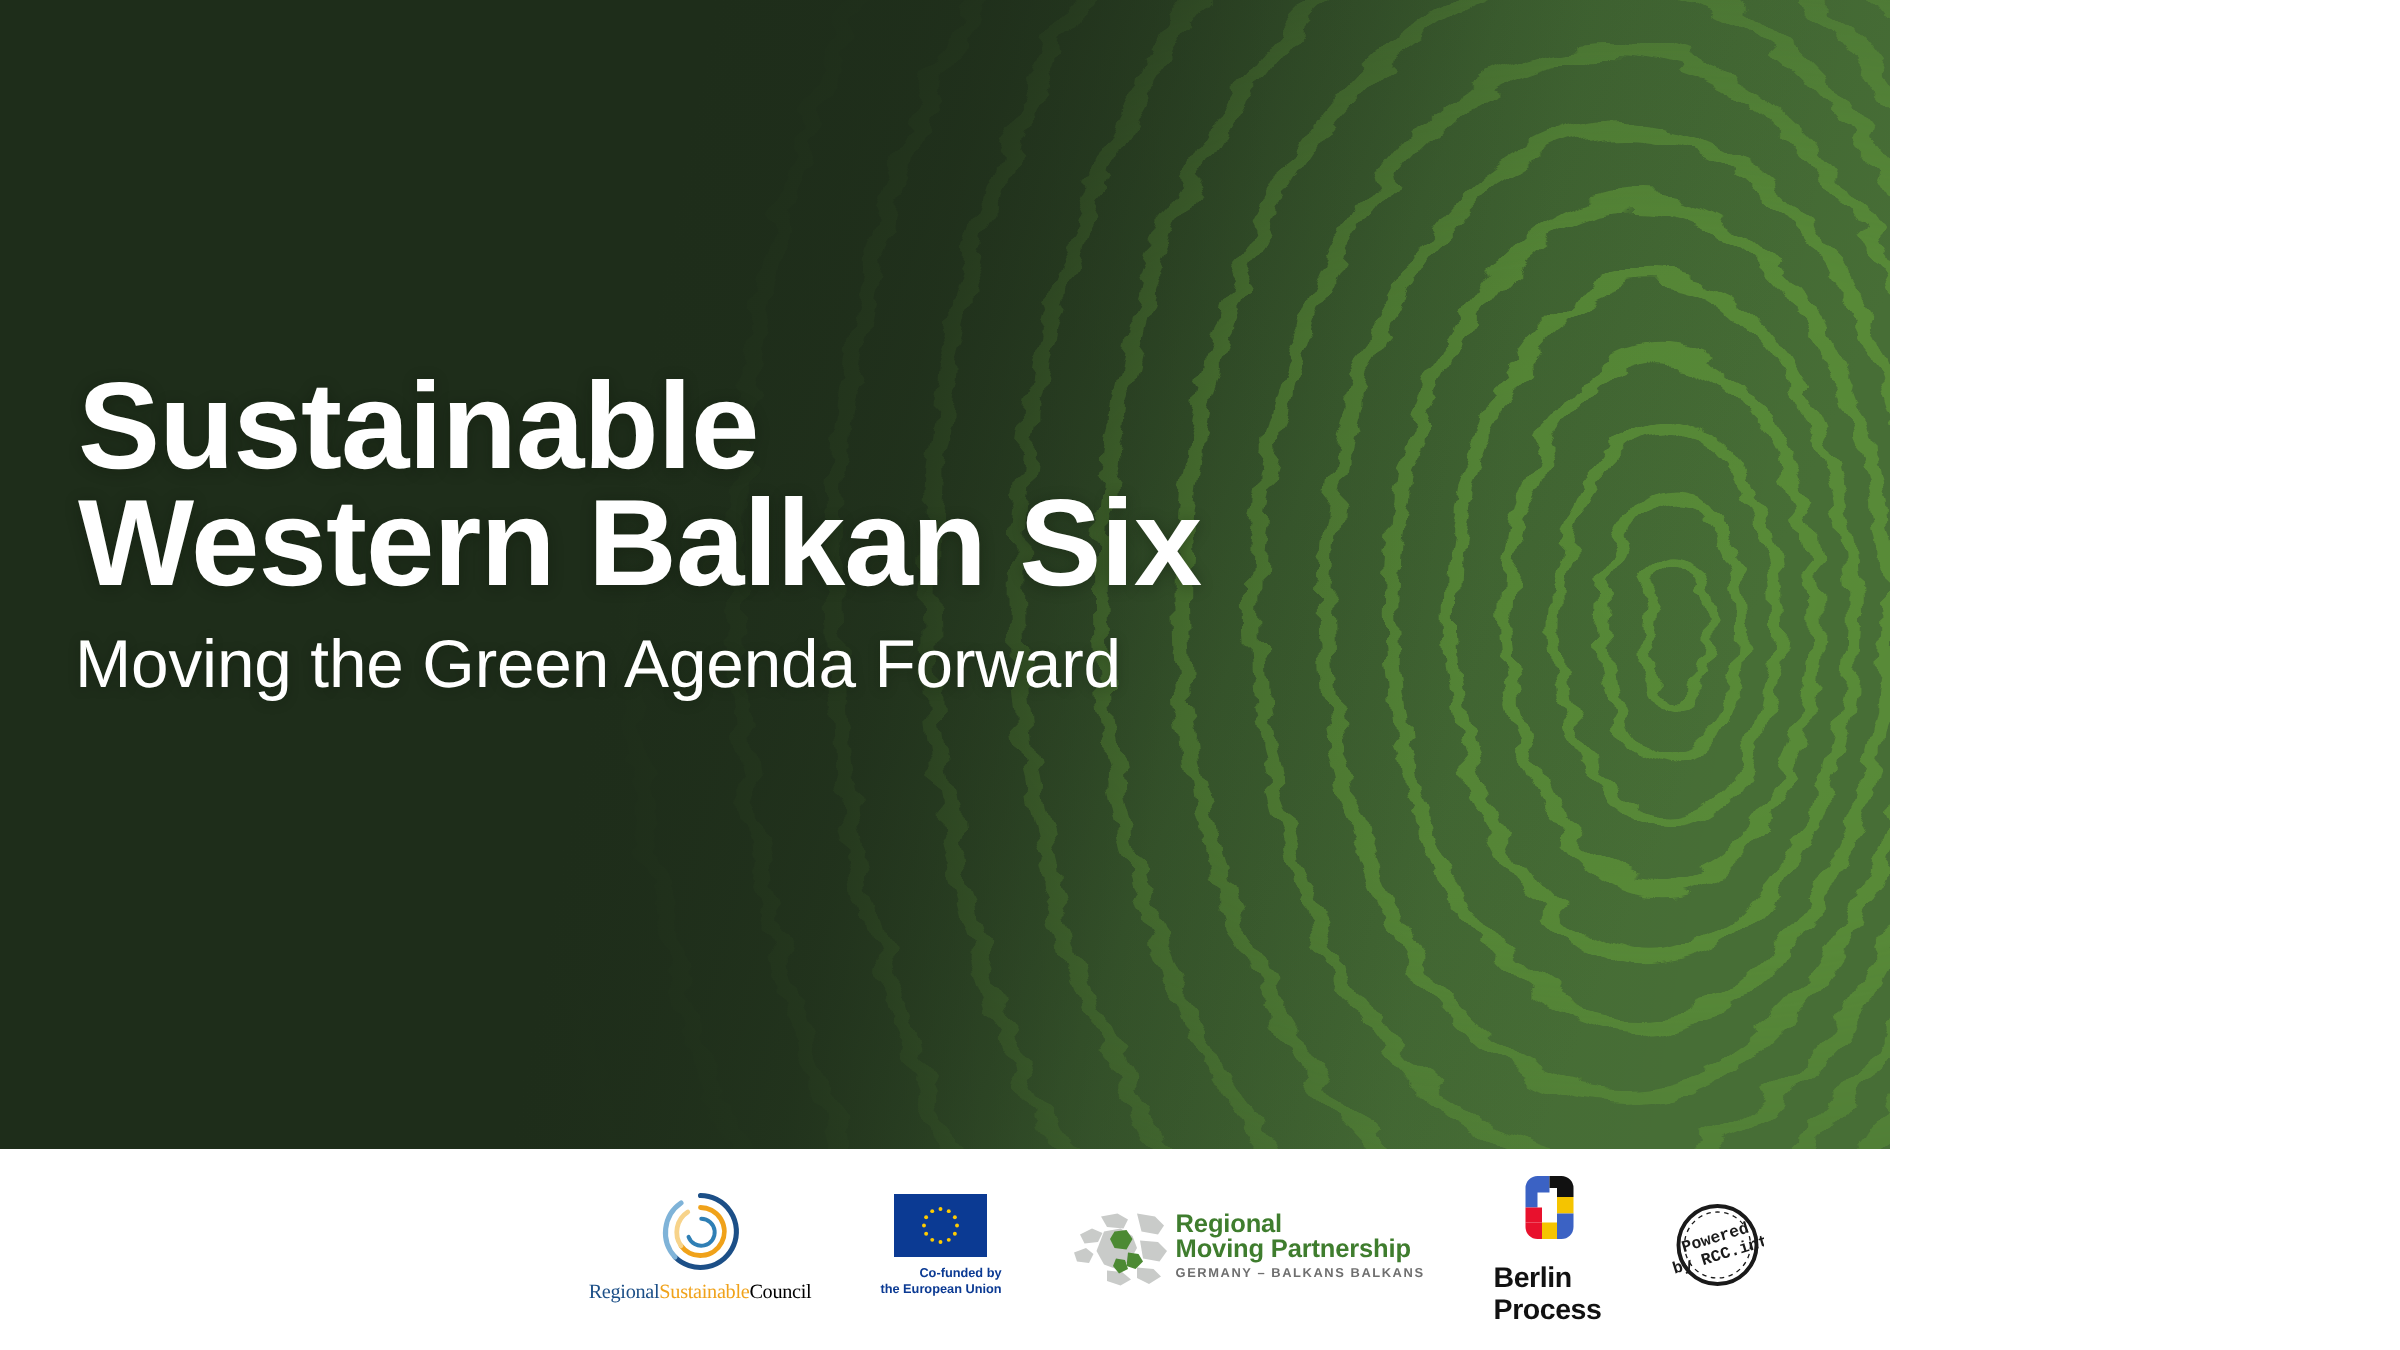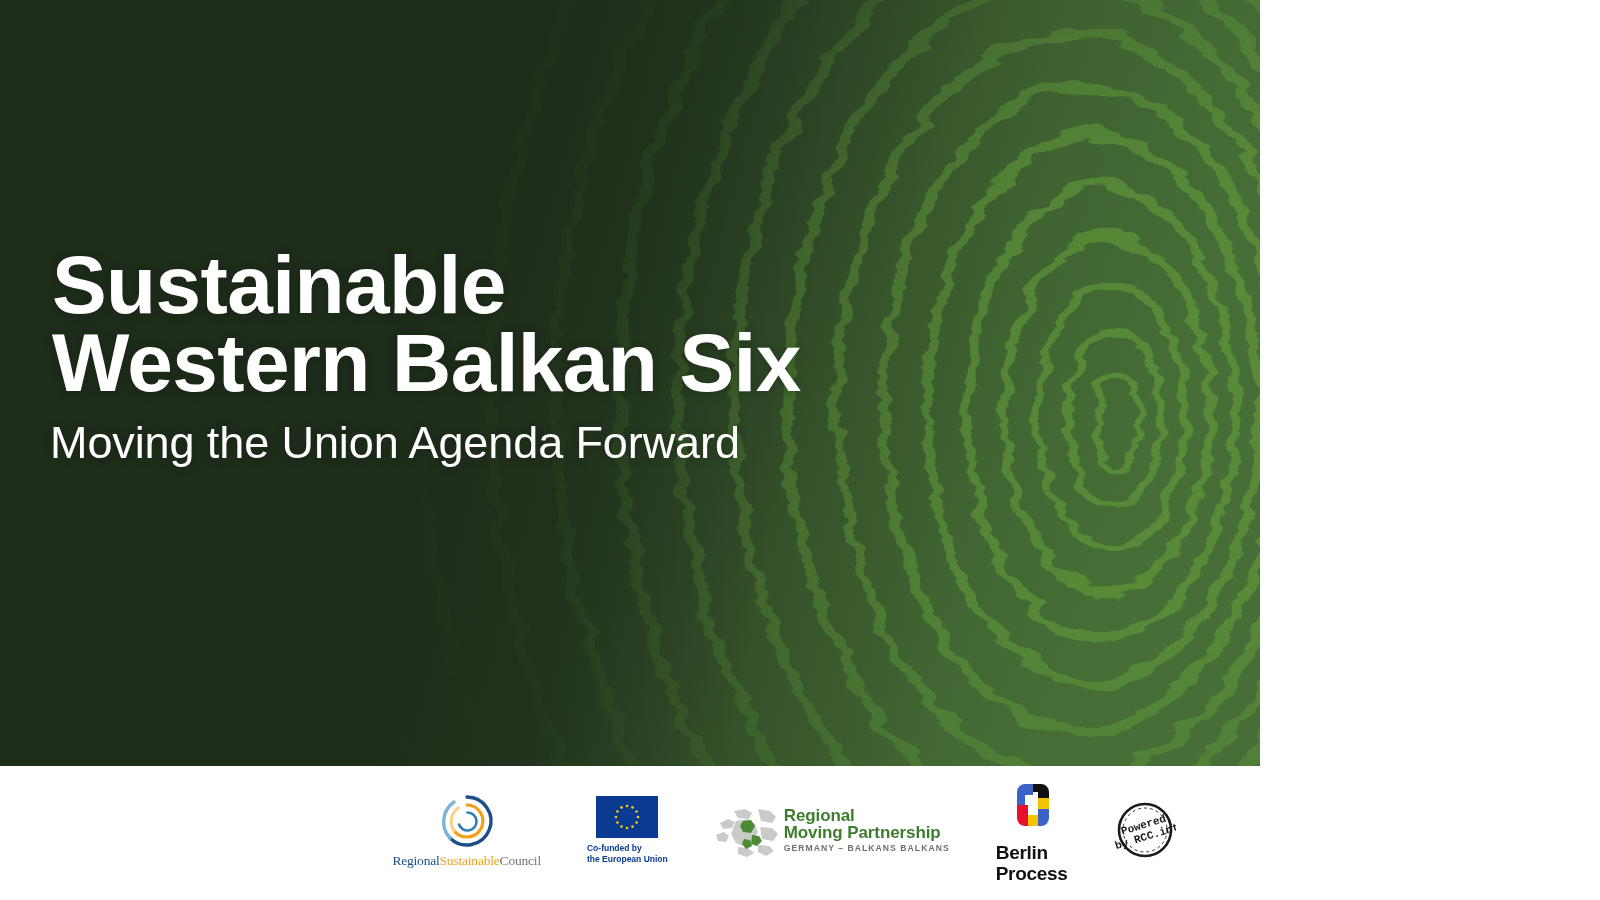--- a/index.html
+++ b/index.html
@@ -91,34 +91,34 @@
   .logo-rcc .rcc-mark { display:block; }
   .logo-rcc .rcc-word {
     margin-top:3px;
     font-family:"Liberation Serif", serif;
     font-size:13.5px;
     letter-spacing:-0.2px;
     white-space:nowrap;
   }
   .rcc-w1 { color:#1c4f87; }
   .rcc-w2 { color:#f0a21a; }
-  .rcc-w3 { color:#737373; }
+  .rcc-w3 { color:#000000; }
   
   .logo-eu .eu-flag {
     width:62px; height:42px;
     background:#0b3a93;
     display:block;
   }
   .logo-eu .eu-cap {
     margin-top:5px;
     color:#0b3a93;
     font-size:8.5px;
     font-weight:700;
     line-height:1.25;
-    text-align:left;
+    text-align:right;
     white-space:pre-line;
   }
   
   .logo-rcp { flex-direction:row; align-items:center; gap:4px; }
   .rcp-text { display:flex; flex-direction:column; line-height:1.02; }
   .rcp-l1 { color:#3f7d2e; font-size:17px; font-weight:700; letter-spacing:-0.1px; }
   .rcp-l2 { color:#3f7d2e; font-size:17px; font-weight:700; letter-spacing:-0.1px; }
   .rcp-l3 {
     color:#6f6f6f; font-size:8.6px; font-weight:600;
     letter-spacing:1.05px; margin-top:3px;
@@ -190,21 +190,21 @@
     </svg>
 
     <div class="hero-shade"></div>
 
     <div class="title-block">
       <div class="title-main">Sustainable
 Western Balkan Six</div>
     </div>
 
     <div class="subtitle-block">
-      <div class="subtitle-line">Moving the Union Agenda Forward</div>
+      <div class="subtitle-line">Moving the Green Agenda Forward</div>
     </div>
   </div>
 
   <div class="logo-bar">
 
     <div class="logo logo-rcc">
       <svg class="rcc-mark" width="58" height="58" viewBox="0 0 58 58">
         <path d="M29 5 a24 24 0 1 1 -17 41" fill="none" stroke="#1c4f87" stroke-width="3.4" stroke-linecap="round"></path>
         <path d="M12 46 a24 24 0 0 1 4 -36" fill="none" stroke="#7fb3d8" stroke-width="3.4" stroke-linecap="round"></path>
         <path d="M29 13 a16 16 0 1 1 -13 25.5" fill="none" stroke="#f0a21a" stroke-width="3.2" stroke-linecap="round"></path>

